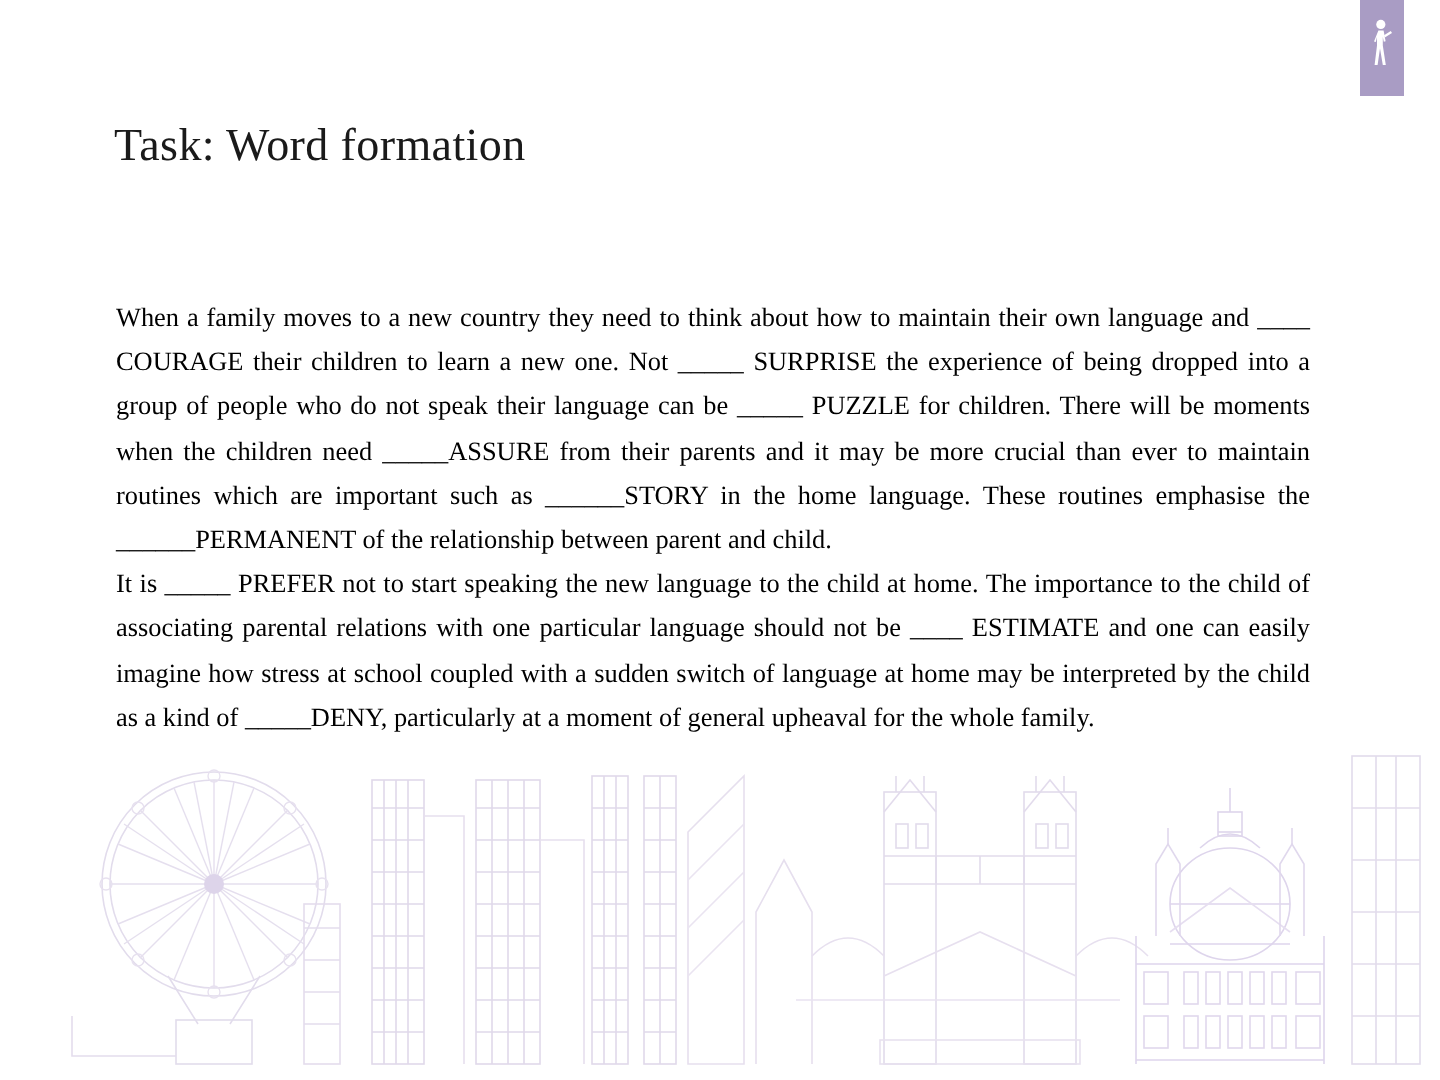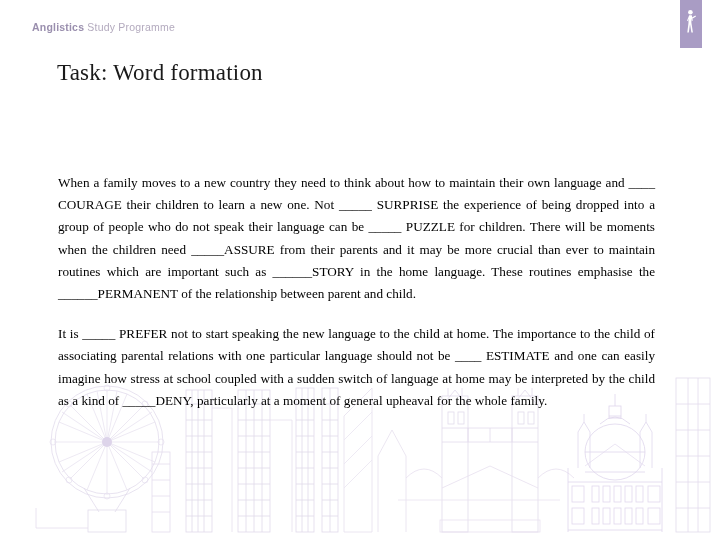--- a/index.html
+++ b/index.html
@@ -90,23 +90,22 @@
     width: 597px;
     z-index: 2;
   }
 
   .para {
     font-size: 13.2px;
     line-height: 22.2px;
     color: #000000;
     text-align: justify;
     text-justify: inter-word;
-    margin-top: 24px;
-  }
-  .para + .para { margin-top: 18px; }
+  }
+  .para + .para { }
 </style>
 </head>
 <body>
 
 <svg id="watermark" viewBox="0 0 720 180" preserveAspectRatio="none" aria-hidden="true">
   <g fill="none" stroke="#ded8e8" stroke-width="0.8">
 
     <g>
       <circle cx="107" cy="82" r="56" stroke="#e2dcec"></circle>
       <circle cx="107" cy="82" r="52" stroke="#e2dcec"></circle>
@@ -244,24 +243,20 @@
     <g stroke="#e2dbec">
       <rect x="676" y="18" width="34" height="154"></rect>
       <path d="M676 44 H710 M676 70 H710 M676 96 H710 M676 122 H710 M676 148 H710"></path>
       <path d="M688 18 V172 M698 18 V172"></path>
     </g>
 
   </g>
 </svg>
 
 <div id="header">
-  <div id="brand">
-    <span class="strong">Anglistics</span>
-    <span class="light">Study Programme</span>
-  </div>
 
   <div id="logo-bar">
     <svg width="12" height="30" viewBox="0 0 12 30">
       <g fill="#ffffff">
         <circle cx="5.4" cy="3.2" r="2.3"></circle>
         <path d="M4.2 6.2 h2.6 l1 5.4 l-0.9 0.3 l-0.5 -2.4 v4.2 l1.5 9.8 h-1.5 l-1.4 -8.2 l-1.2 8.2 h-1.5 l1.2 -9.8 v-4.2 l-0.6 2.5 l-0.9 -0.3 z"></path>
         <path d="M7 8.6 l3.4 -2.1 l0.6 1 l-3.6 2.3 z"></path>
       </g>
     </svg>
   </div>

